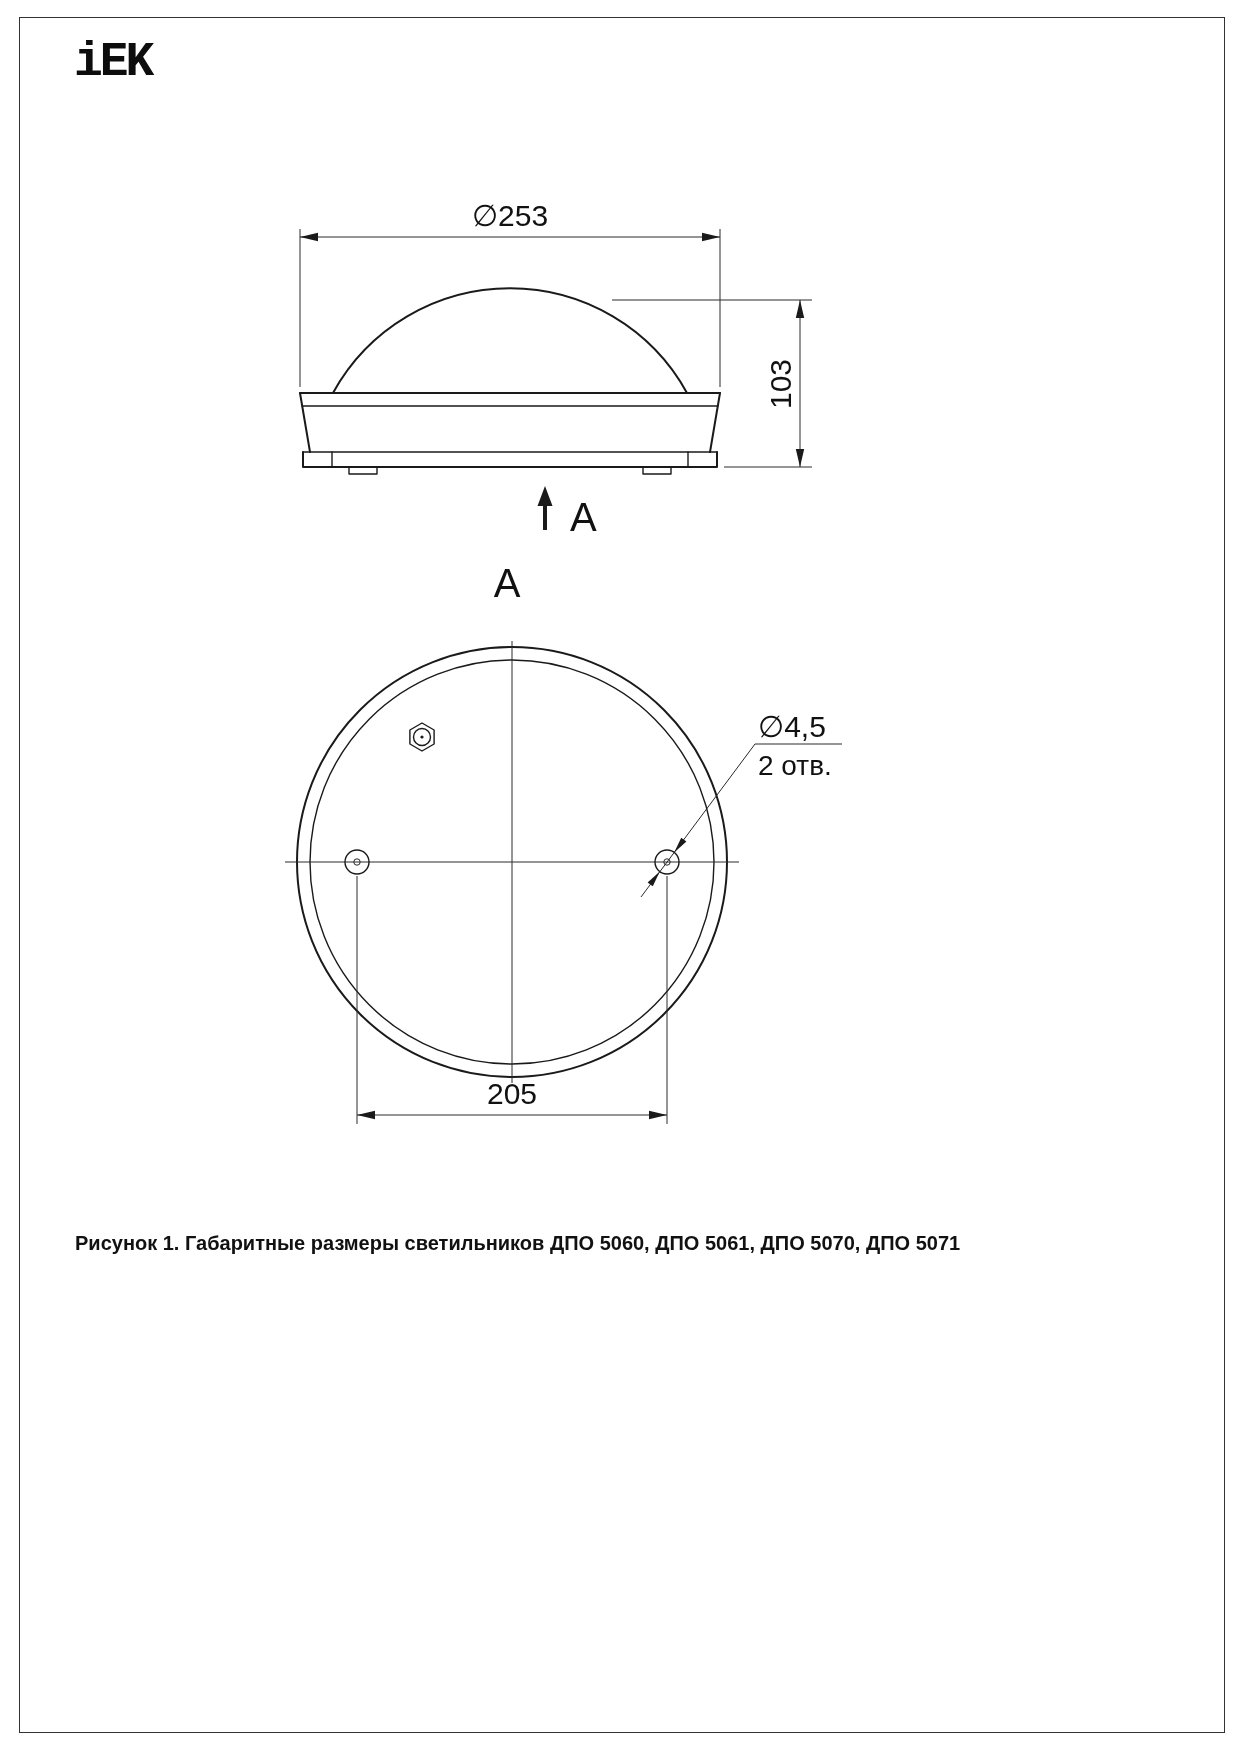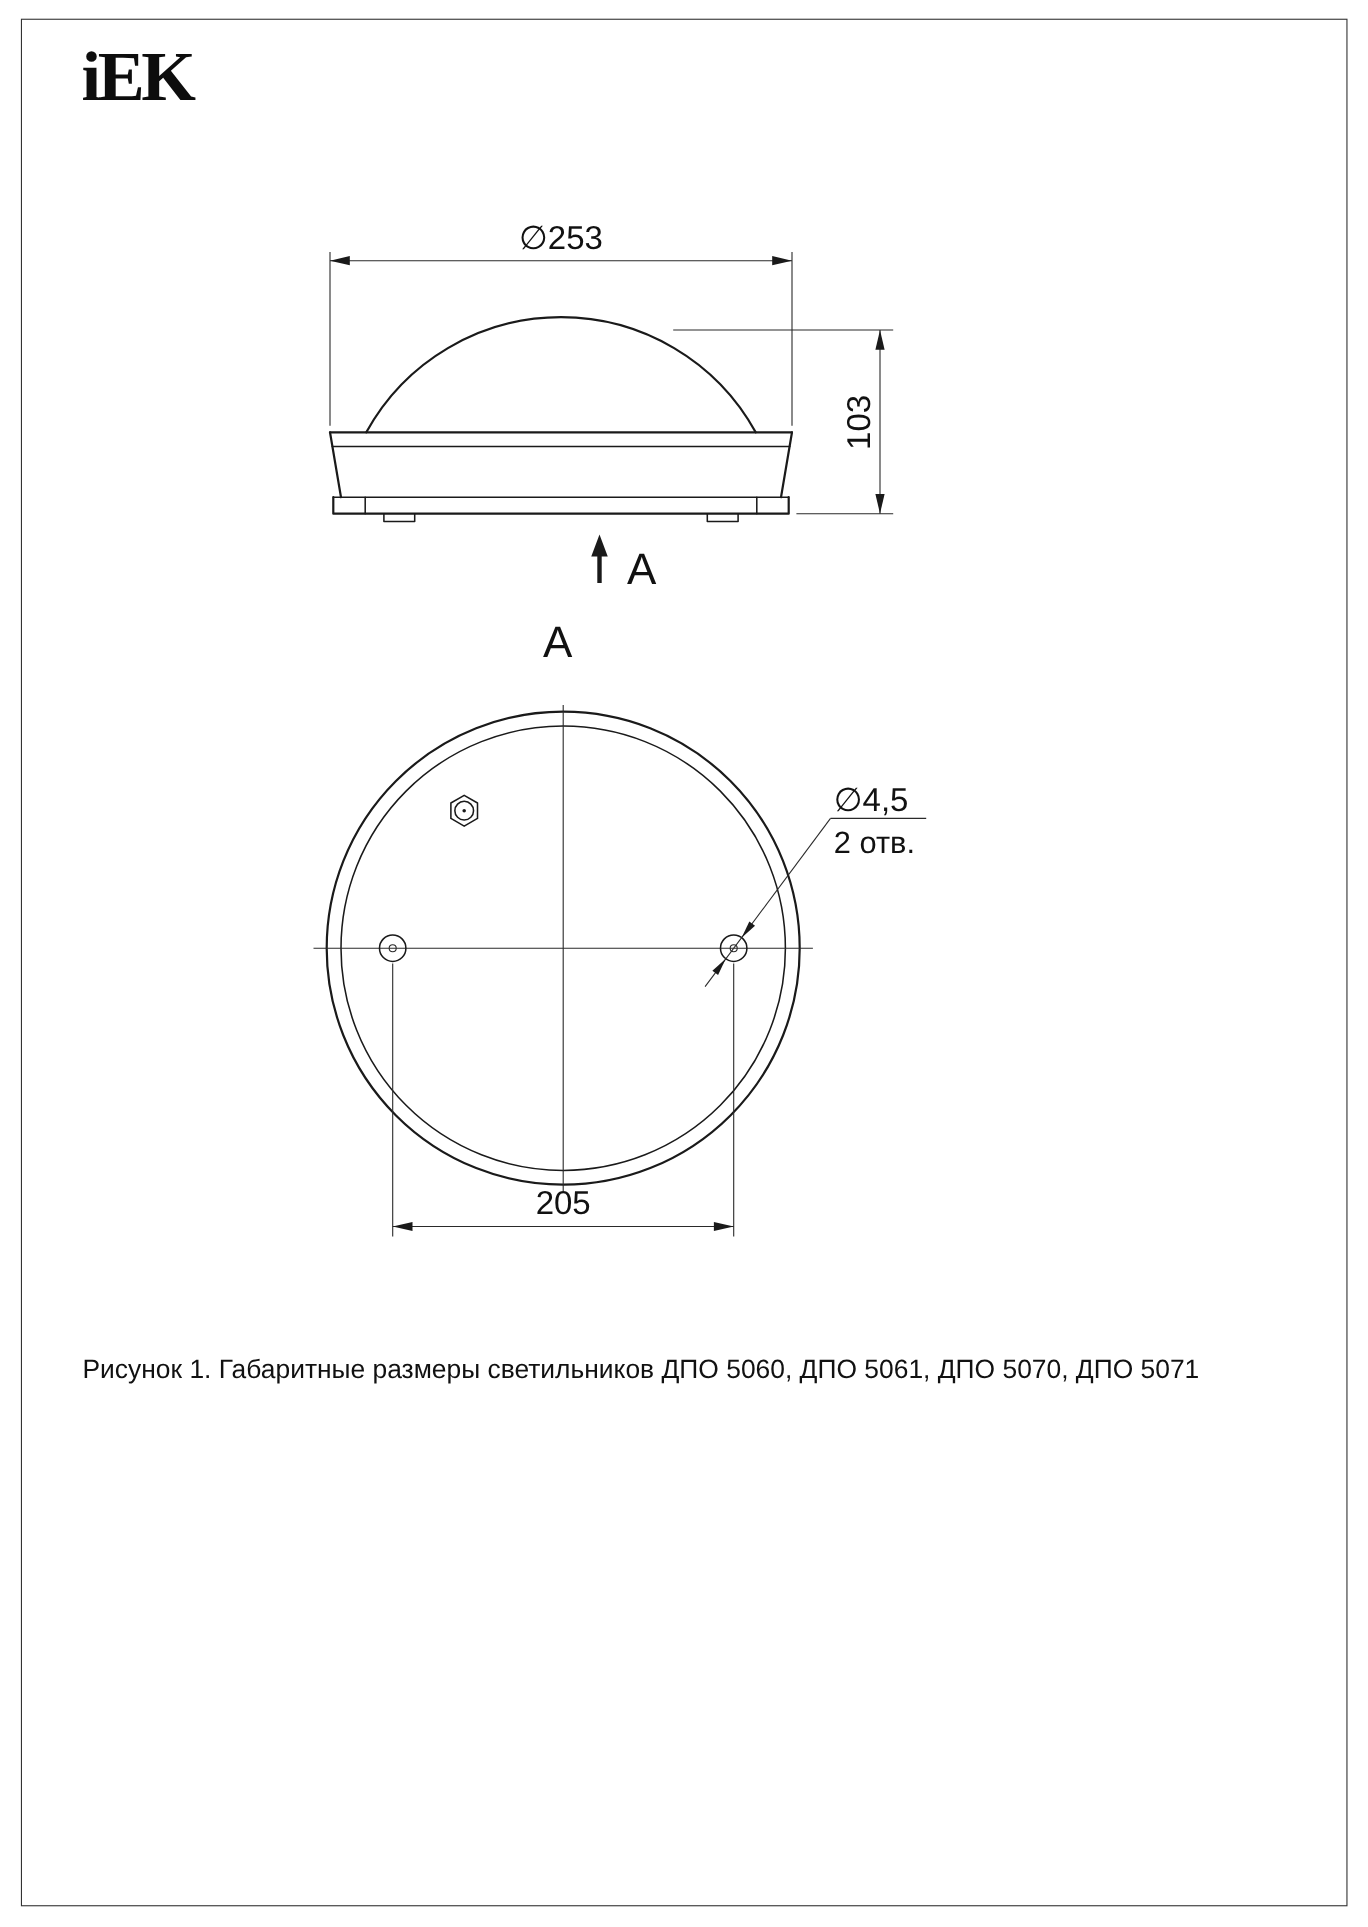--- a/index.html
+++ b/index.html
@@ -22,34 +22,35 @@
     top: 17px;
     right: 19px;
     bottom: 19px;
     border: 1px solid #333;
     pointer-events: none;
   }
   .logo {
     position: absolute;
     left: 74px;
     top: 38px;
-    font-family: Liberation Serif, serif;
+    font-family: Liberation Mono, monospace;
     font-weight: bold;
-    font-size: 64px;
+    font-size: 48px;
     letter-spacing: -3px;
     color: #0d0d0d;
     line-height: 1;
   }
   .caption {
     position: absolute;
     left: 75px;
     top: 1232px;
     width: 1060px;
-    font-size: 24px;
+    font-size: 20px;
     color: #111;
+    font-weight: bold;
   }
   svg.drawing {
     position: absolute;
     left: 0;
     top: 0;
   }
   svg.drawing .obj   { stroke: #1a1a1a; stroke-width: 2;   fill: none; stroke-linecap: round; stroke-linejoin: round; }
   svg.drawing .obj2  { stroke: #1a1a1a; stroke-width: 1.4; fill: none; stroke-linecap: round; stroke-linejoin: round; }
   svg.drawing .thin  { stroke: #2a2a2a; stroke-width: 1;   fill: none; }
   svg.drawing .arrow { fill: #1a1a1a; stroke: none; }

